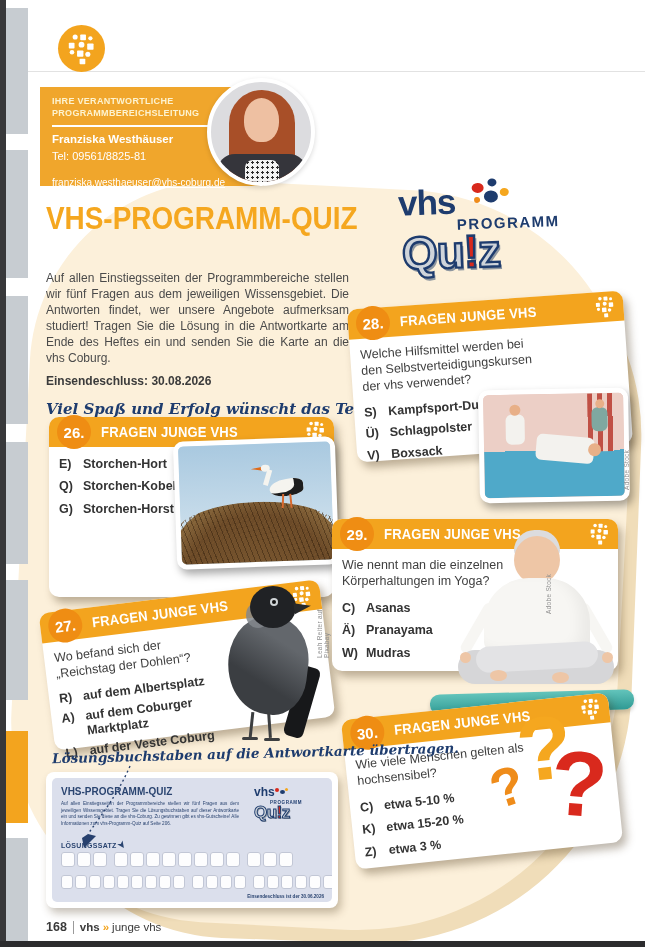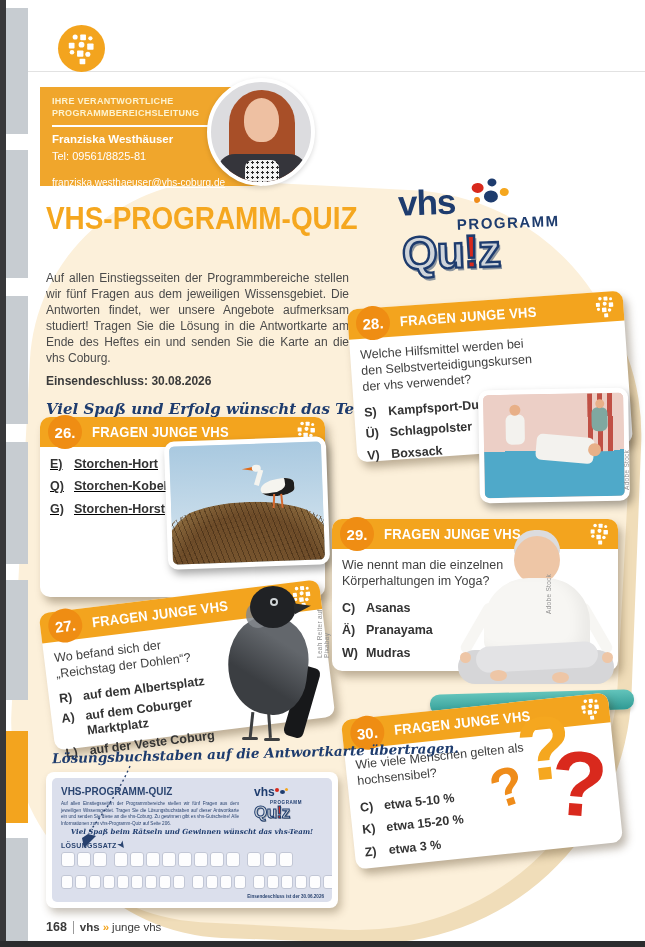--- a/index.html
+++ b/index.html
@@ -71,21 +71,21 @@
   .card-header{position:relative;height:30px;background:#f3a41e;border-radius:10px 10px 0 0;}
   .card-num{position:absolute;left:8px;top:-2px;width:34px;height:34px;border-radius:50%;background:#ef8d13;
       color:#fff;font-weight:bold;font-size:15px;display:flex;align-items:center;justify-content:center;}
   .card-htitle{position:absolute;left:52px;top:7px;color:#fff;font-weight:bold;font-size:14px;
       letter-spacing:.2px;transform:scaleX(.93);transform-origin:left;white-space:nowrap;}
   .card .crowd-icon{position:absolute;right:7px;top:3px;}
   .q{font-size:12.5px;color:#3f3f3f;line-height:1.28;padding:8px 0 2px 10px;}
   .answers{padding:2px 0 0 10px;}
   .answer{display:flex;font-size:12.5px;font-weight:bold;color:#333;margin:8px 0;line-height:1.15;}
   .answer .k{width:24px;flex:none;}
-  .c26{left:40px;top:417px;width:285px;height:180px;text-decoration:underline;}
+  .c26{left:49px;top:417px;width:285px;height:180px;}
   .c26 .q{width:128px;}
   .c27{left:46px;top:596px;width:282px;height:138px;transform:rotate(-7deg);}
   .c27 .q{width:168px;}
   .c27 .answer{width:182px;margin:6px 0;}
   .c28{left:352px;top:300px;width:276px;height:153px;transform:rotate(-4deg);}
   .c28 .q{width:188px;}
   .c28 .answer{margin:7px 0;}
   .c29{left:332px;top:519px;width:286px;height:152px;}
   .c29 .q{width:196px;}
   .c30{left:348px;top:706px;width:268px;height:150px;transform:rotate(-6deg);}
@@ -528,21 +528,20 @@
 
   <div class="acard">
     <div class="inner">
       <div class="t">VHS-PROGRAMM-QUIZ</div>
       <div class="small">Auf allen Einstiegsseiten der Programmbereiche stellen wir fünf Fragen aus dem jeweiligen Wissensgebiet. Tragen Sie die Lösungsbuchstaben auf dieser Antwortkarte ein und senden Sie diese an die vhs-Coburg. Zu gewinnen gibt es vhs-Gutscheine! Alle Informationen zum vhs-Programm-Quiz auf Seite 206.</div>
       <div class="minilogo">
         <span class="vhs">vhs</span><span class="mdots"><span class="dot" style="left:0;top:0;width:4px;height:4px;background:#d8291c;"></span><span class="dot" style="left:5px;top:2px;width:5px;height:4px;background:#1e3c6e;"></span><span class="dot" style="left:10px;top:0;width:3px;height:3px;background:#f5a71f;"></span></span>
         <div class="prog">PROGRAMM</div>
         <div class="quiz"><span>Qu</span><span class="bang">!</span><span>z</span></div>
       </div>
-      <div class="wish script">Viel Spaß beim Rätseln und Gewinnen wünscht das vhs-Team!</div>
       <div class="sol">
         <span>LÖSUNGSSATZ</span><span class="cursor-arrow">➤</span>
       </div>
       <div class="boxrow r1" id="row1">
           <div class="box-group">
             <div class="lbox"></div>
             <div class="lbox"></div>
             <div class="lbox"></div>
           </div>
           <div class="box-group">

